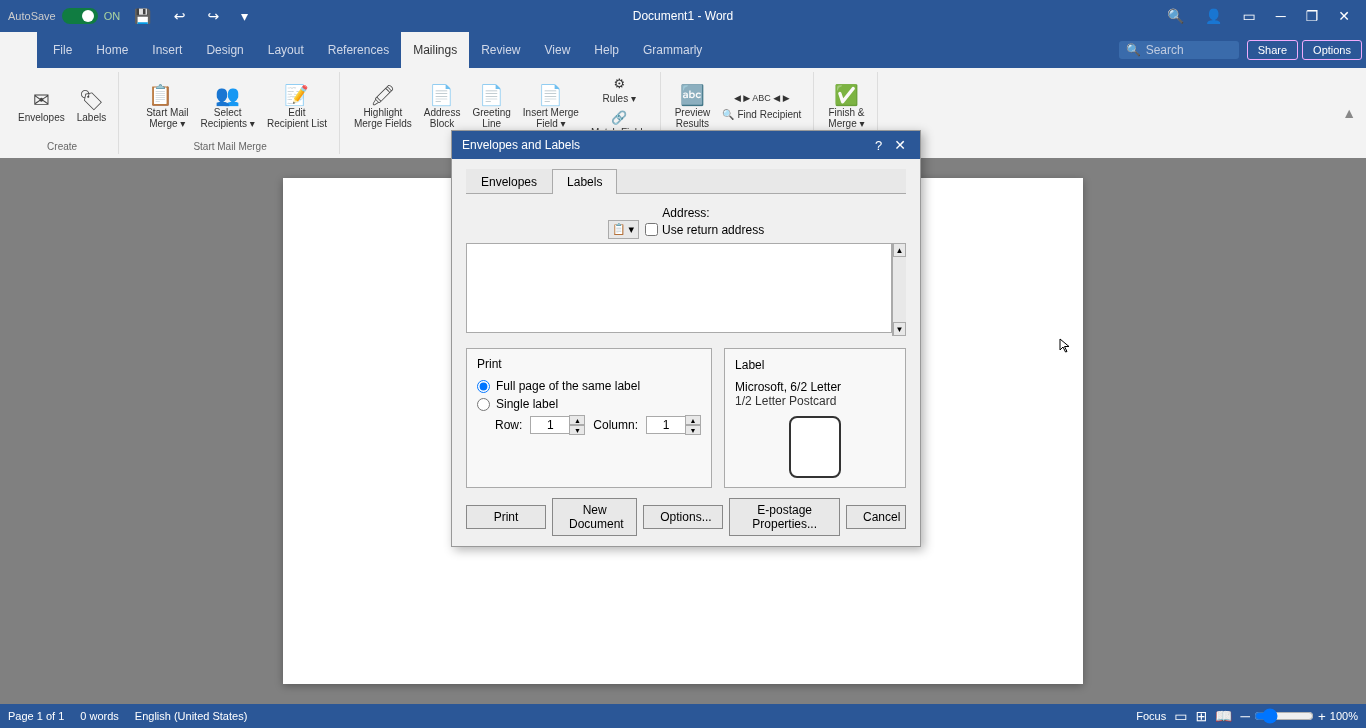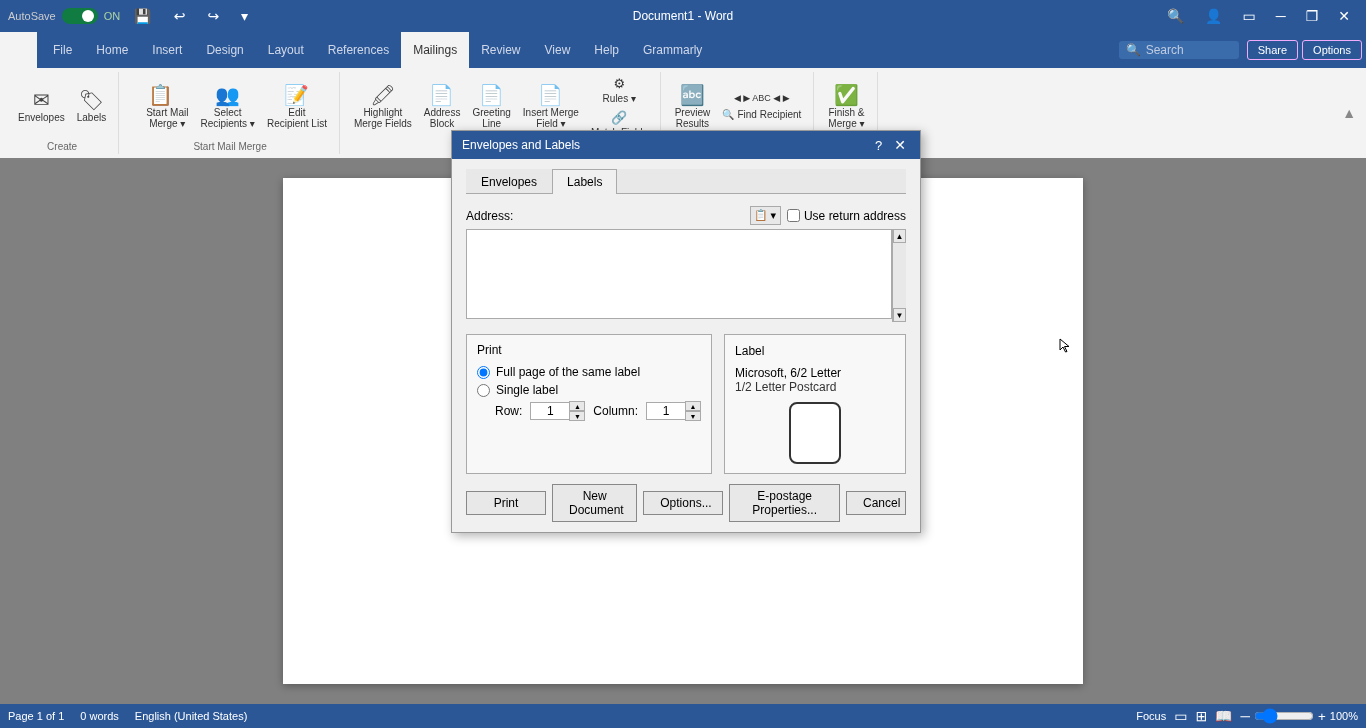--- a/index.html
+++ b/index.html
@@ -272,20 +272,21 @@
       background: #f0f0f0;
       border-color: #aaa;
       border-bottom-color: #f0f0f0;
     }
 
     .address-row {
       display: flex;
       align-items: center;
       justify-content: space-between;
       margin-bottom: 4px;
+      flex-direction: column;
     }
     .address-label { font-size: 12px; }
     .address-controls {
       display: flex;
       align-items: center;
       gap: 6px;
     }
     .addr-icon-btn {
       display: flex;
       align-items: center;

